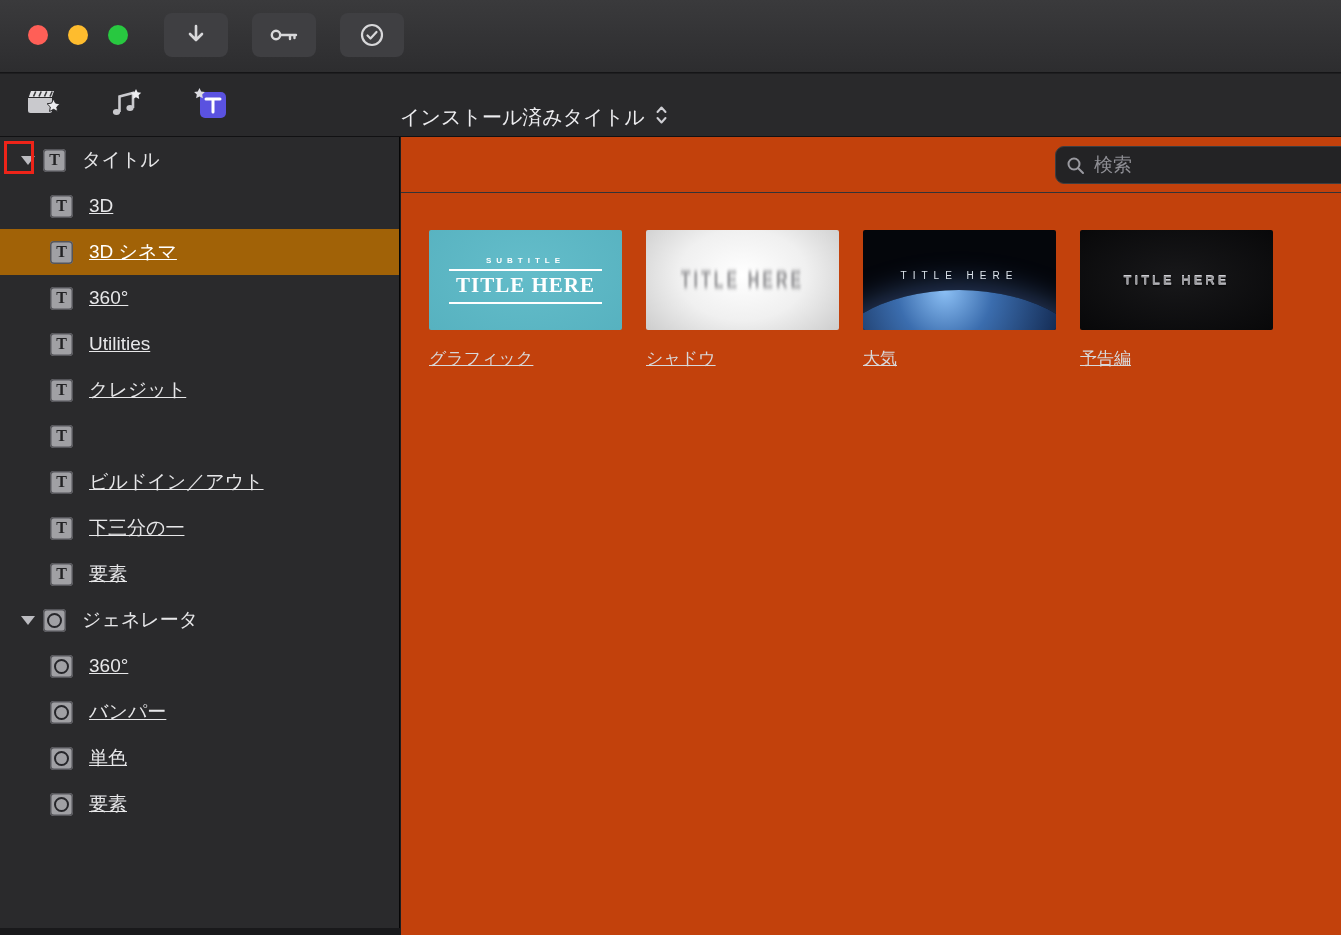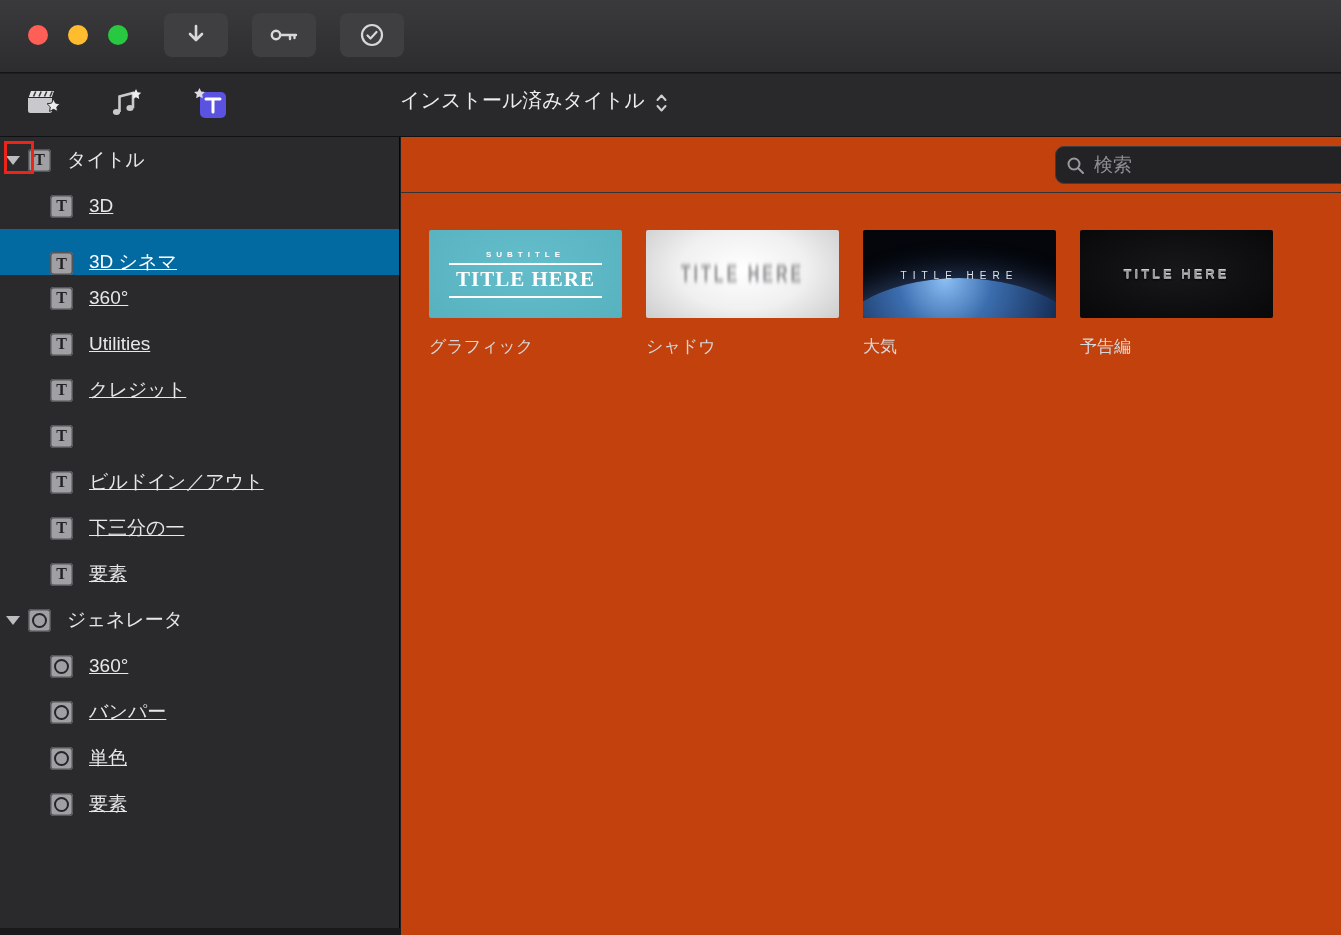--- a/index.html
+++ b/index.html
@@ -17,31 +17,31 @@
   .tb-btn { position:absolute; top:13px; width:64px; height:44px; border-radius:8px;
     background:#3f3f42; display:flex; align-items:center; justify-content:center; }
   .tb-btn1 { left:164px; } .tb-btn2 { left:252px; } .tb-btn3 { left:340px; }
 
   
   .browserbar { position:absolute; left:0; top:74px; width:100%; height:63px;
     background:#29292b; border-bottom:1px solid #111113; }
   .media-btn { position:absolute; top:84px; width:40px; height:38px; display:flex;
     align-items:center; justify-content:center; border-radius:6px; }
   .media-btn1 { left:22px; } .media-btn2 { left:105px; } .media-btn3 { left:190px; }
-  .popup { position:absolute; left:400px; top:74px; height:40px; display:flex;
-    align-items:flex-end; gap:10px; cursor:default; }
+  .popup { position:absolute; left:400px; top:104px; height:40px; display:flex;
+    align-items:flex-start; gap:10px; cursor:default; }
   .popup-label { font-size:20px; color:#ededf0; }
 
   
   .sidebar { position:absolute; left:0; top:137px; width:400px; height:798px;
     background:#2a2a2c; border-right:1px solid #060607; }
   .row { display:flex; align-items:center; height:46px; color:#e7e7e9; font-size:19px; }
-  .row.header { padding-left:0; }
+  .row.header { padding-left:15px; }
   .row.item { padding-left:50px;text-decoration:underline; }
-  .row.selected { background:#0369a1; color:#ffffff;align-items:flex-end; }
+  .row.selected { background:#a16207; color:#ffffff; }
   .disc { width:26px; display:flex; justify-content:center; align-items:center; }
   .tri { width:0; height:0; border-left:7px solid transparent; border-right:7px solid transparent;
     border-top:9px solid #bcbcc1; }
   .ticon, .gicon { width:23px; height:23px; border-radius:4px; background:#a0a0a4;
     margin-right:16px; flex:0 0 auto; position:relative;
     box-shadow:inset 0 0 0 1.5px #55555a; }
   .ticon::after { content:"T"; position:absolute; inset:0; display:flex; align-items:center;
     justify-content:center; color:#232325; font-family:"Liberation Serif",serif;
     font-weight:bold; font-size:16px; }
   .gicon::after { content:""; position:absolute; inset:4px; border:2px solid #26262a;
@@ -58,22 +58,22 @@
   .searchband { position:absolute; left:0; top:0; right:0; height:56px; border-bottom:1px solid #333336; }
   .search { position:absolute; left:654px; top:9px; width:300px; height:38px;
     background:#232325; border:1px solid #3d3d40; border-radius:9px;
     display:flex; align-items:center; padding:0 10px; gap:9px; }
   .search-input { flex:1; background:transparent; border:none; outline:none;
     color:#e8e8ea; font-size:19px; font-family:inherit; }
   .search-input::placeholder { color:#8e8e94; }
 
   .tiles { position:absolute; left:0; top:93px; display:flex; gap:24px; padding-left:28px; }
   .thumb { width:193px; }
-  .preview { width:193px; height:88px; border-radius:2px; position:relative; overflow:hidden; }
-  .thumb-label { display:block; margin-top:17px; font-size:17px; color:#d8d8da; }
+  .preview { width:193px; height:100px; border-radius:2px; position:relative; overflow:hidden; }
+  .thumb-label { display:block; margin-top:17px; font-size:17px; color:#d8d8da;text-decoration:underline; }
 
   
   .p-graphic { background:radial-gradient(130% 170% at 50% 40%, #64bdca 0%, #56b1bf 55%, #479aa9 100%);
     display:flex; align-items:center; justify-content:center; }
   .g-sub { font-size:8px; letter-spacing:5px; color:#fff; font-weight:600; text-align:center; margin-bottom:4px; }
   .g-big { font-size:21px; font-weight:800; color:#fff; letter-spacing:1px;
     font-family:"Liberation Serif",serif; border-top:2px solid #fff; border-bottom:2px solid #fff;
     padding:2px 7px 4px; }
 
   

